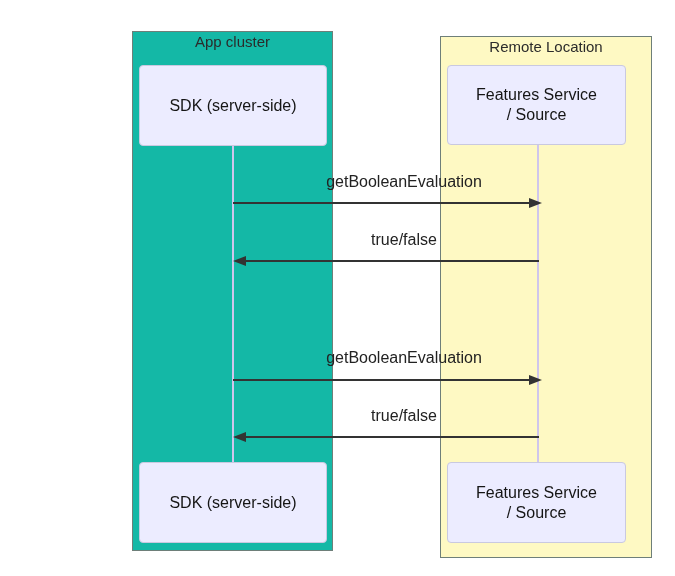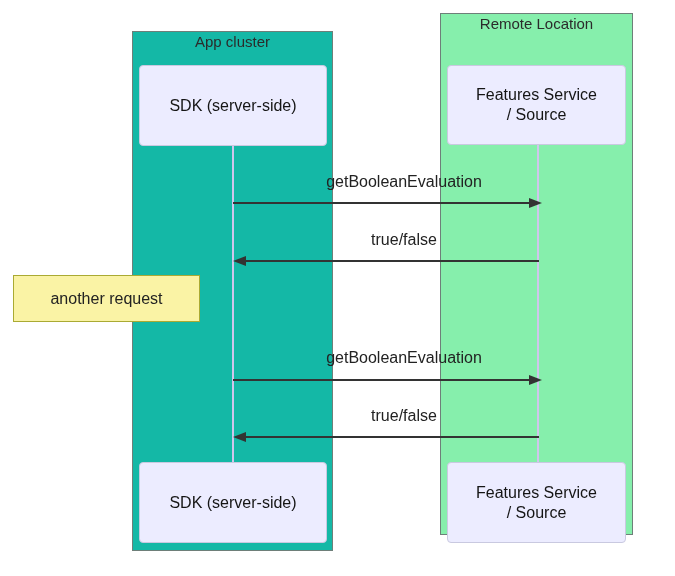--- a/index.html
+++ b/index.html
@@ -13,22 +13,23 @@
   }
   .group {
     position: absolute;
     border: 1px solid #6e7f79;
   }
   .group-app {
     left: 132px; top: 31px; width: 199px; height: 518px;
     background: #14b8a6;
   }
   .group-remote {
-    left: 440px; top: 13px; width: 191px; height: 520px;
-    background: #86efac;
+    left: 440px; top: 36px; width: 191px; height: 520px;
+    background: #fef9c3;
+    padding-left: 19px;
   }
   .group-title {
     position: absolute;
     top: 1px; left: 0; width: 100%;
     text-align: center;
     font-size: 15px;
     color: #2b2b2b;
     line-height: 18px;
   }
   .actor {
@@ -118,21 +119,20 @@
 / Source</div>
 
   <div class="msg-label" style="top:173px;">getBooleanEvaluation</div>
   <div class="msg-line" style="left:233px; top:202px; width:296px;"></div>
   <div class="arrowhead to-right" style="left:529px; top:198px;"></div>
 
   <div class="msg-label" style="top:231px;">true/false</div>
   <div class="msg-line" style="left:246px; top:260px; width:293px;"></div>
   <div class="arrowhead to-left" style="left:233px; top:256px;"></div>
 
-  <div class="note">another request</div>
 
   <div class="msg-label" style="top:349px;">getBooleanEvaluation</div>
   <div class="msg-line" style="left:233px; top:379px; width:296px;"></div>
   <div class="arrowhead to-right" style="left:529px; top:375px;"></div>
 
   <div class="msg-label" style="top:407px;">true/false</div>
   <div class="msg-line" style="left:246px; top:436px; width:293px;"></div>
   <div class="arrowhead to-left" style="left:233px; top:432px;"></div>
 
 </div>

